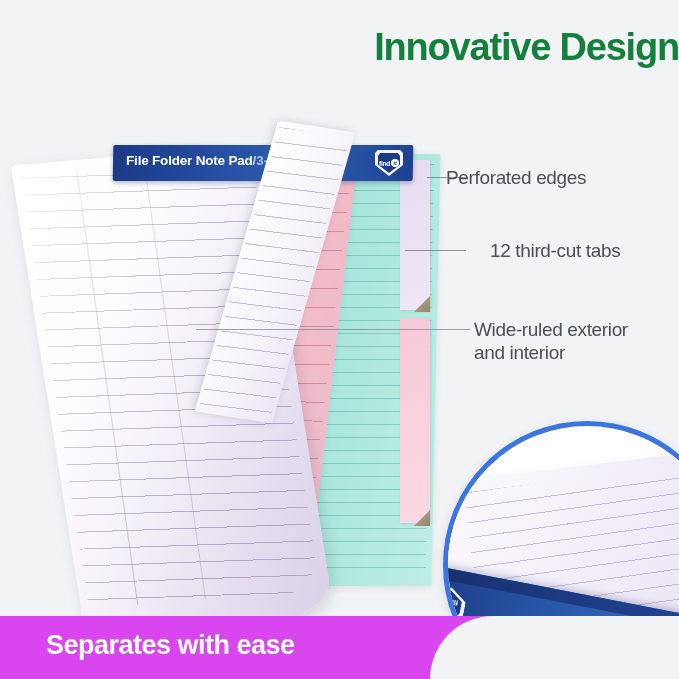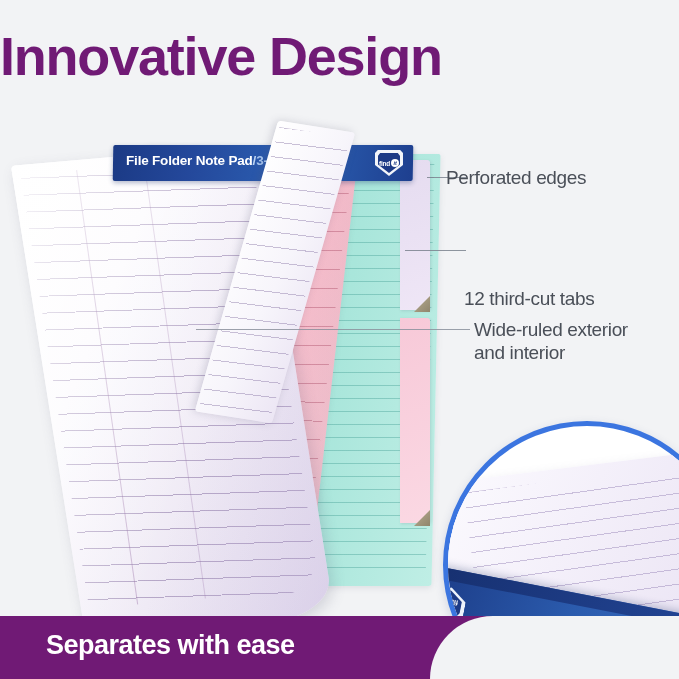--- a/index.html
+++ b/index.html
@@ -10,25 +10,25 @@
     background:#f2f3f5;
     position:relative;
     overflow:hidden;
   }
   .stage { position:absolute; inset:0; background:#f2f3f5; }
 
   
   .headline {
     position:absolute;
     left:0; right:0; top:28px;
-    text-align:left;
-    font-size:54px;
+    text-align:right;
+    font-size:38px;
     font-weight:bold;
     letter-spacing:-1.2px;
-    color:#701a75;
+    color:#15803d;
     line-height:1.05;
     white-space:nowrap;
   }
 
   
   .photo { position:absolute; left:0; top:118px; width:470px; height:500px; }
 
   
   .sheet-mint {
     position:absolute; left:258px; top:36px; width:178px; height:432px;
@@ -174,21 +174,21 @@
   .callout-label {
     position:absolute;
     color:#4a4f58;
     font-size:19px;
     font-weight:500;
     line-height:1.22;
     letter-spacing:-.35px;
     white-space:pre-line;
   }
   .lbl-1 { left:446px; top:166px; }
-  .lbl-2 { left:464px; top:239px;margin-top:48px; }
+  .lbl-2 { left:490px; top:239px; }
   .lbl-3 { left:474px; top:318px; }
 
   
   .inset {
     position:absolute; left:443px; top:421px; width:288px; height:288px;
     border-radius:50%;
     border:5px solid #3b75e0;
     background:#ffffff;
     overflow:hidden;
     box-shadow:0 3px 10px rgba(60,80,140,.18);
@@ -239,21 +239,21 @@
   .inset-box-logo .inner2 {
     width:27px; height:24px; background:#1d3a86;
     clip-path:polygon(10% 0,90% 0,100% 14%,100% 58%,50% 100%,0 58%,0 14%);
     color:#fff; font-size:7px; font-weight:bold;
     display:flex; align-items:center; justify-content:center;
   }
 
   
   .banner {
     position:absolute; left:0; bottom:0; width:679px; height:63px;
-    background:#701a75;
+    background:#d946ef;
   }
   .banner-text {
     position:absolute; left:46px; top:14px;
     color:#ffffff; font-size:27px; font-weight:bold; letter-spacing:-.5px;
   }
   .banner-notch {
     position:absolute; left:430px; bottom:0; width:250px; height:63px;
     background:#f2f3f5;
     border-top-left-radius:140px;
   }

